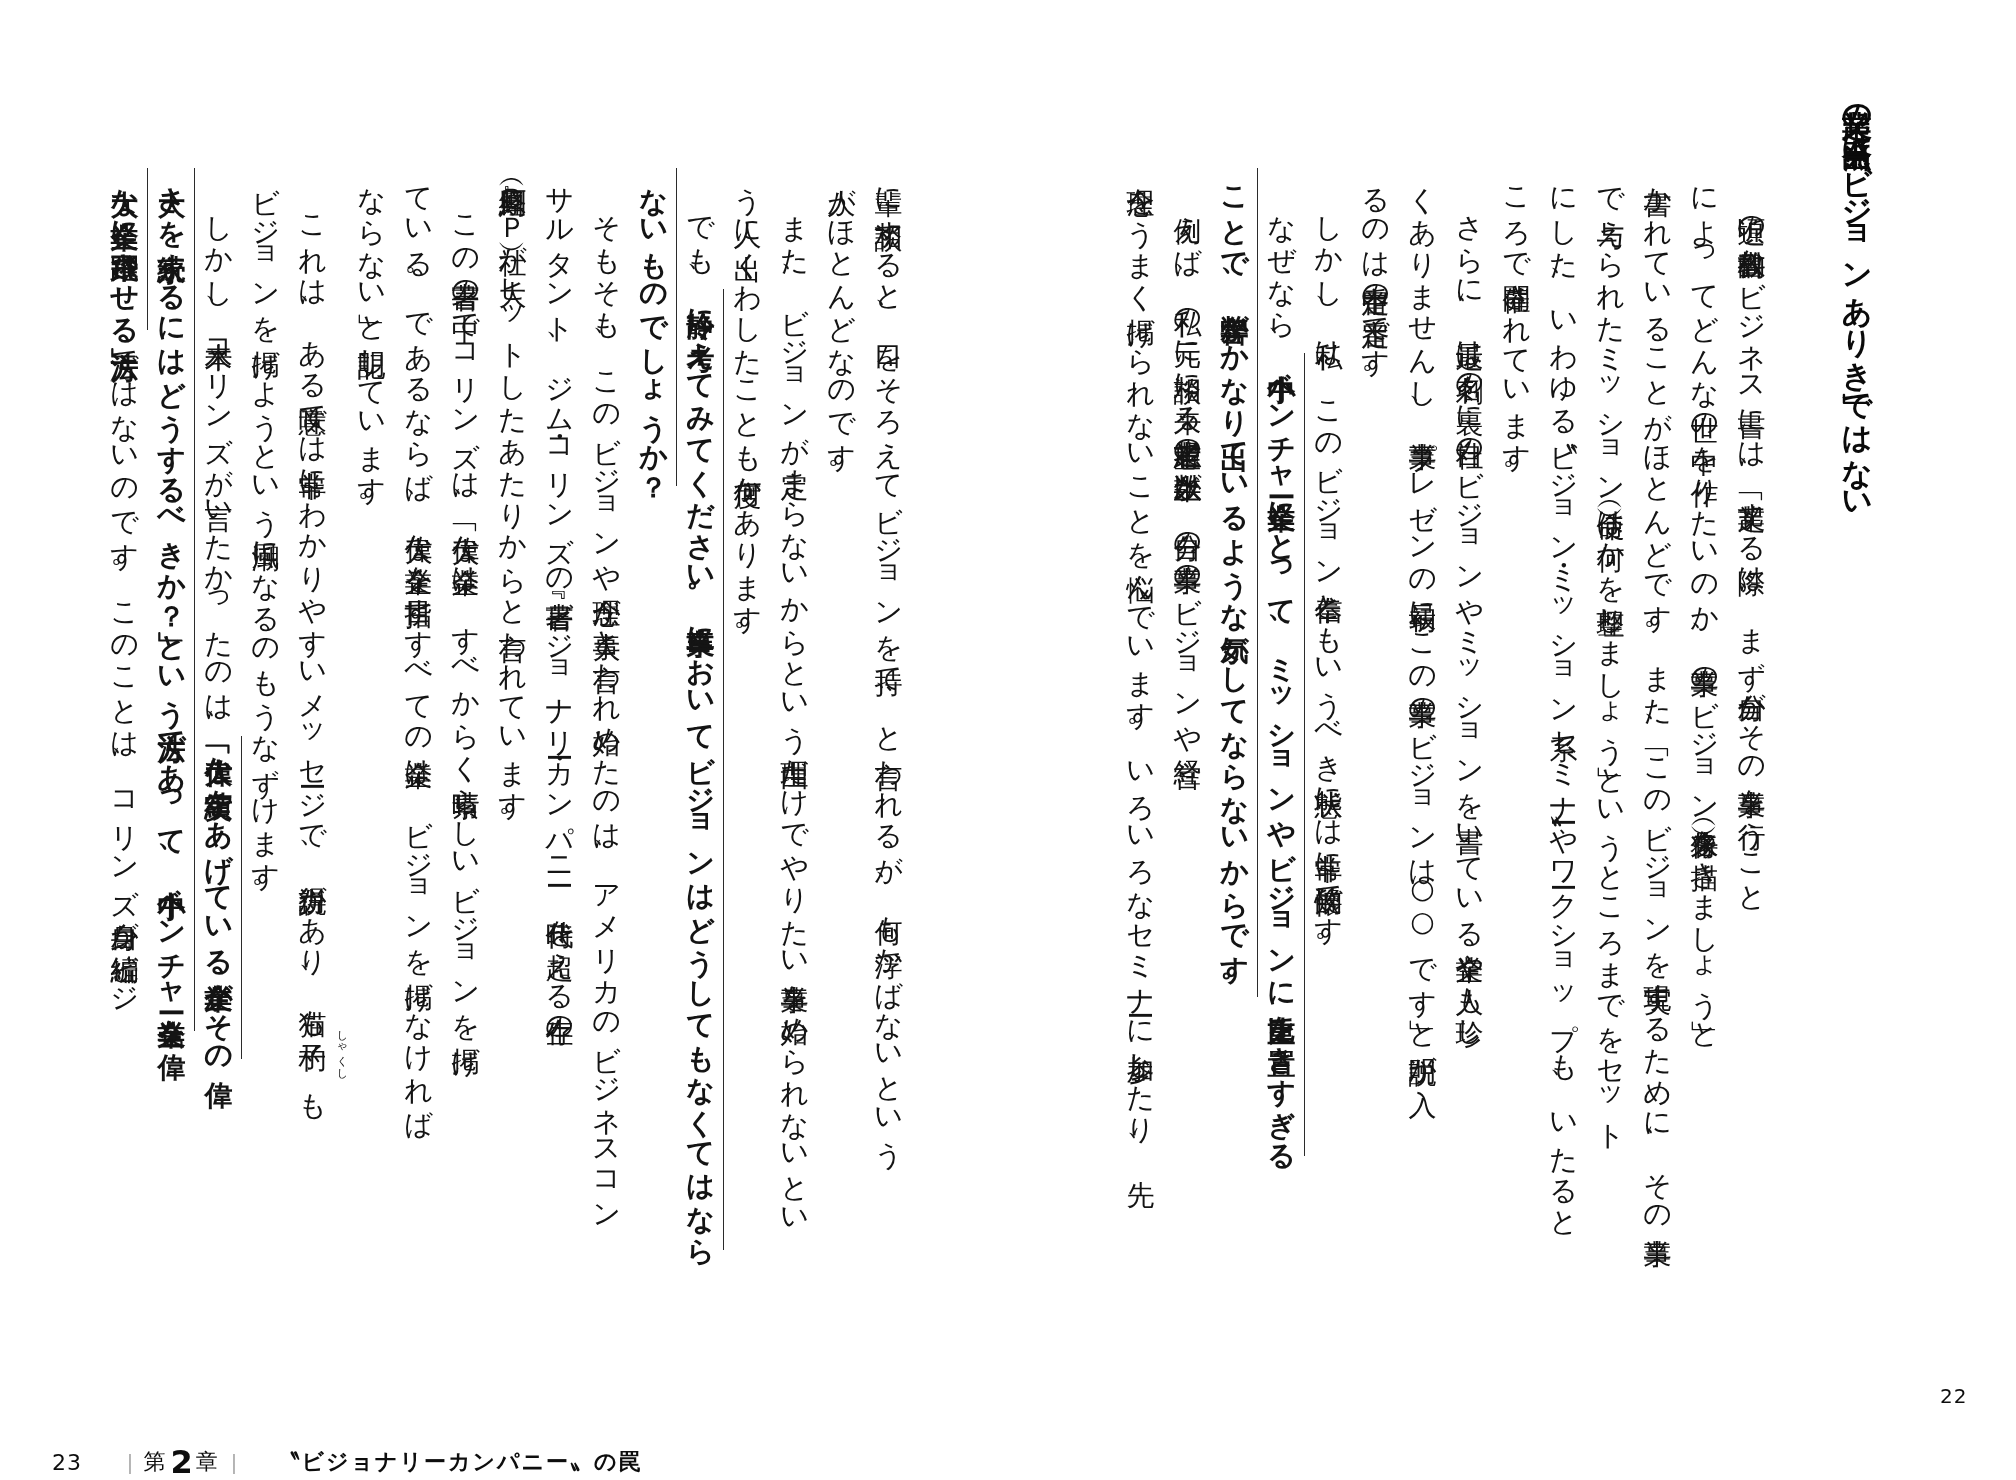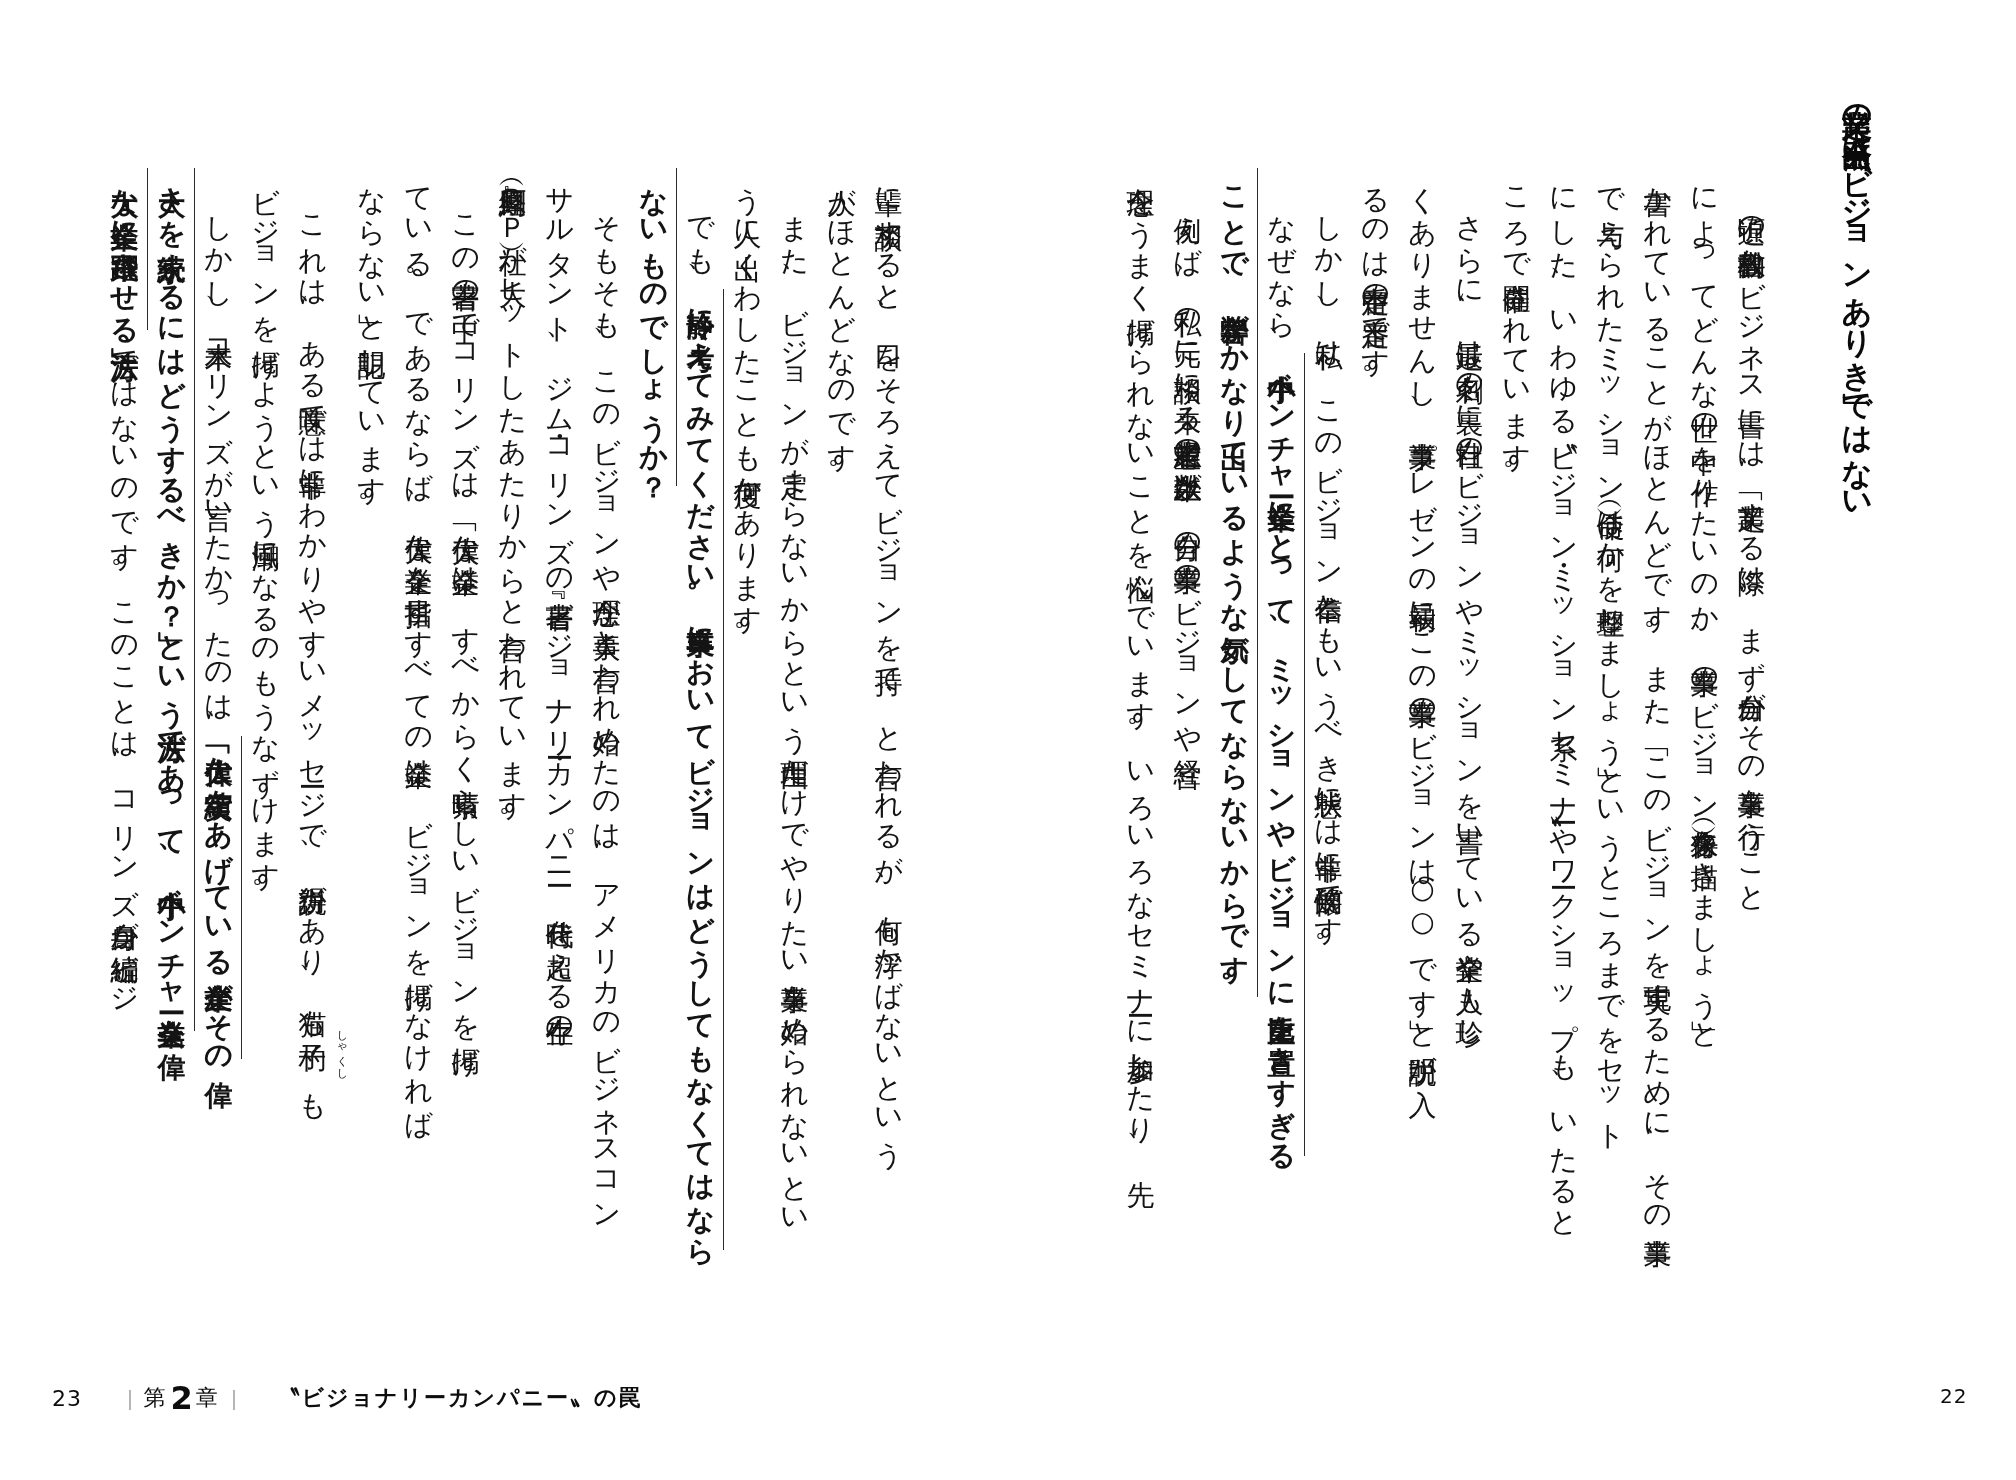--- a/index.html
+++ b/index.html
@@ -32,21 +32,21 @@
     top:88px;right:139px;
     writing-mode:vertical-rl;text-orientation:mixed;
     font-family:"DejaVu Sans","Liberation Sans",sans-serif;
     font-weight:bold;
     font-size:30px;
     letter-spacing:-1.5px;
     color:#0a0a0a;
     white-space:nowrap;
   }
   .footer-left{
-    position:absolute;left:52px;top:1382px;
+    position:absolute;left:52px;top:1446px;
     display:flex;align-items:center;
     font-family:"DejaVu Sans","Liberation Sans",sans-serif;
     font-size:22px;color:#0d0d0d;
   }
   .footer-left .folio{margin-right:34px;letter-spacing:1px;}
   .footer-left .bar{font-size:20px;margin:0 4px;transform:scaleX(.5);display:inline-block;}
   .footer-left .ch-num{font-size:32px;font-weight:bold;margin:0 3px;line-height:1;}
   .footer-left .ch-txt{letter-spacing:2px;}
   .footer-left .ch-title{margin-left:30px;font-weight:bold;letter-spacing:2px;}
   .folio-right{

